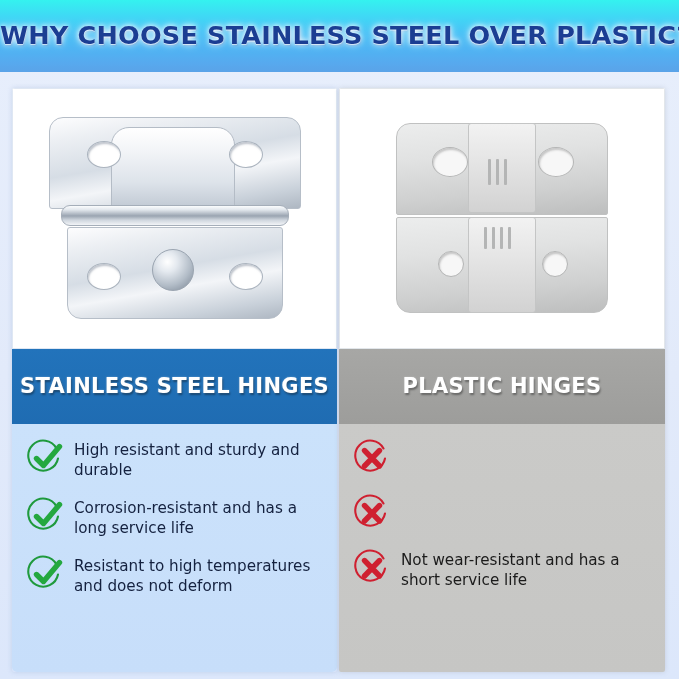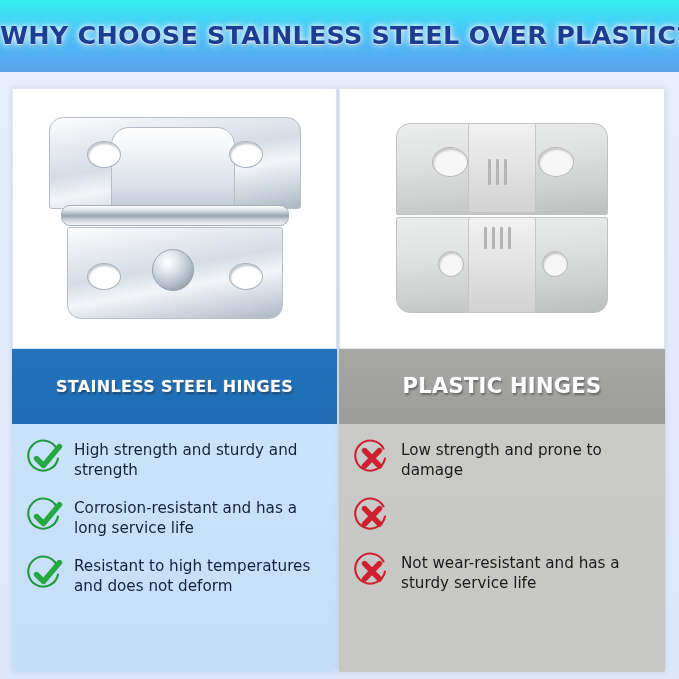--- a/index.html
+++ b/index.html
@@ -97,21 +97,21 @@
     background: #2070b8;
     background: linear-gradient(180deg,#2273bb 0%, #1f6cb2 100%);
   }
   #band-right {
     background: #a3a3a1;
     background: linear-gradient(180deg,#a7a7a5 0%, #9d9d9b 100%);
   }
   .band-text {
     font-family: "DejaVu Sans", sans-serif;
     font-weight: bold;
-    font-size: 16px;
+    font-size: 21px;
     line-height: 25px;
     color: #ffffff;
     letter-spacing: 0.3px;
     text-shadow: 1px 2px 2px rgba(0,0,0,0.38), 0 0 2px rgba(255,255,255,0.35);
   }
   #band-right .band-text { font-size: 21px; }
 
   
   .bullets {
     height: 248px;
@@ -250,21 +250,21 @@
 
     <div class="bullets" id="bullets-left">
 
       <div class="bullet">
         <span class="bullet-icon">
           <svg viewBox="0 0 38 38" width="38" height="38">
             <path d="M30.5 9.5 A15 15 0 1 0 32 19.5" fill="none" stroke="#1f9a3d" stroke-width="2.1" stroke-linecap="round"></path>
             <path d="M10.5 19.5 L17.5 26.5 L33.5 7.5" fill="none" stroke="#24a83f" stroke-width="5.4" stroke-linecap="round" stroke-linejoin="round"></path>
           </svg>
         </span>
-        <span class="bullet-text">High strength and sturdy and strength</span>
+        <span class="bullet-text">High resistant and sturdy and durable</span>
       </div>
 
       <div class="bullet">
         <span class="bullet-icon">
           <svg viewBox="0 0 38 38" width="38" height="38">
             <path d="M30.5 9.5 A15 15 0 1 0 32 19.5" fill="none" stroke="#1f9a3d" stroke-width="2.1" stroke-linecap="round"></path>
             <path d="M10.5 19.5 L17.5 26.5 L33.5 7.5" fill="none" stroke="#24a83f" stroke-width="5.4" stroke-linecap="round" stroke-linejoin="round"></path>
           </svg>
         </span>
         <span class="bullet-text">Corrosion-resistant and has a long service life</span>
@@ -314,38 +314,37 @@
 
     <div class="bullets" id="bullets-right">
 
       <div class="bullet">
         <span class="bullet-icon">
           <svg viewBox="0 0 38 38" width="38" height="38">
             <path d="M30.5 9.5 A15 15 0 1 0 32 19.5" fill="none" stroke="#cf2030" stroke-width="2.1" stroke-linecap="round"></path>
             <path d="M11.5 11.5 L26.5 27.0 M26.5 11.5 L11.5 27.0" fill="none" stroke="#cf2030" stroke-width="5.4" stroke-linecap="round"></path>
           </svg>
         </span>
-        <span class="bullet-text">Low strength and prone to damage</span>
       </div>
 
       <div class="bullet">
         <span class="bullet-icon">
           <svg viewBox="0 0 38 38" width="38" height="38">
             <path d="M30.5 9.5 A15 15 0 1 0 32 19.5" fill="none" stroke="#cf2030" stroke-width="2.1" stroke-linecap="round"></path>
             <path d="M11.5 11.5 L26.5 27.0 M26.5 11.5 L11.5 27.0" fill="none" stroke="#cf2030" stroke-width="5.4" stroke-linecap="round"></path>
           </svg>
         </span>
       </div>
 
       <div class="bullet">
         <span class="bullet-icon">
           <svg viewBox="0 0 38 38" width="38" height="38">
             <path d="M30.5 9.5 A15 15 0 1 0 32 19.5" fill="none" stroke="#cf2030" stroke-width="2.1" stroke-linecap="round"></path>
             <path d="M11.5 11.5 L26.5 27.0 M26.5 11.5 L11.5 27.0" fill="none" stroke="#cf2030" stroke-width="5.4" stroke-linecap="round"></path>
           </svg>
         </span>
-        <span class="bullet-text">Not wear-resistant and has a sturdy service life</span>
+        <span class="bullet-text">Not wear-resistant and has a short service life</span>
       </div>
 
     </div>
   </div>
 
 </div>
 
 </body></html>

